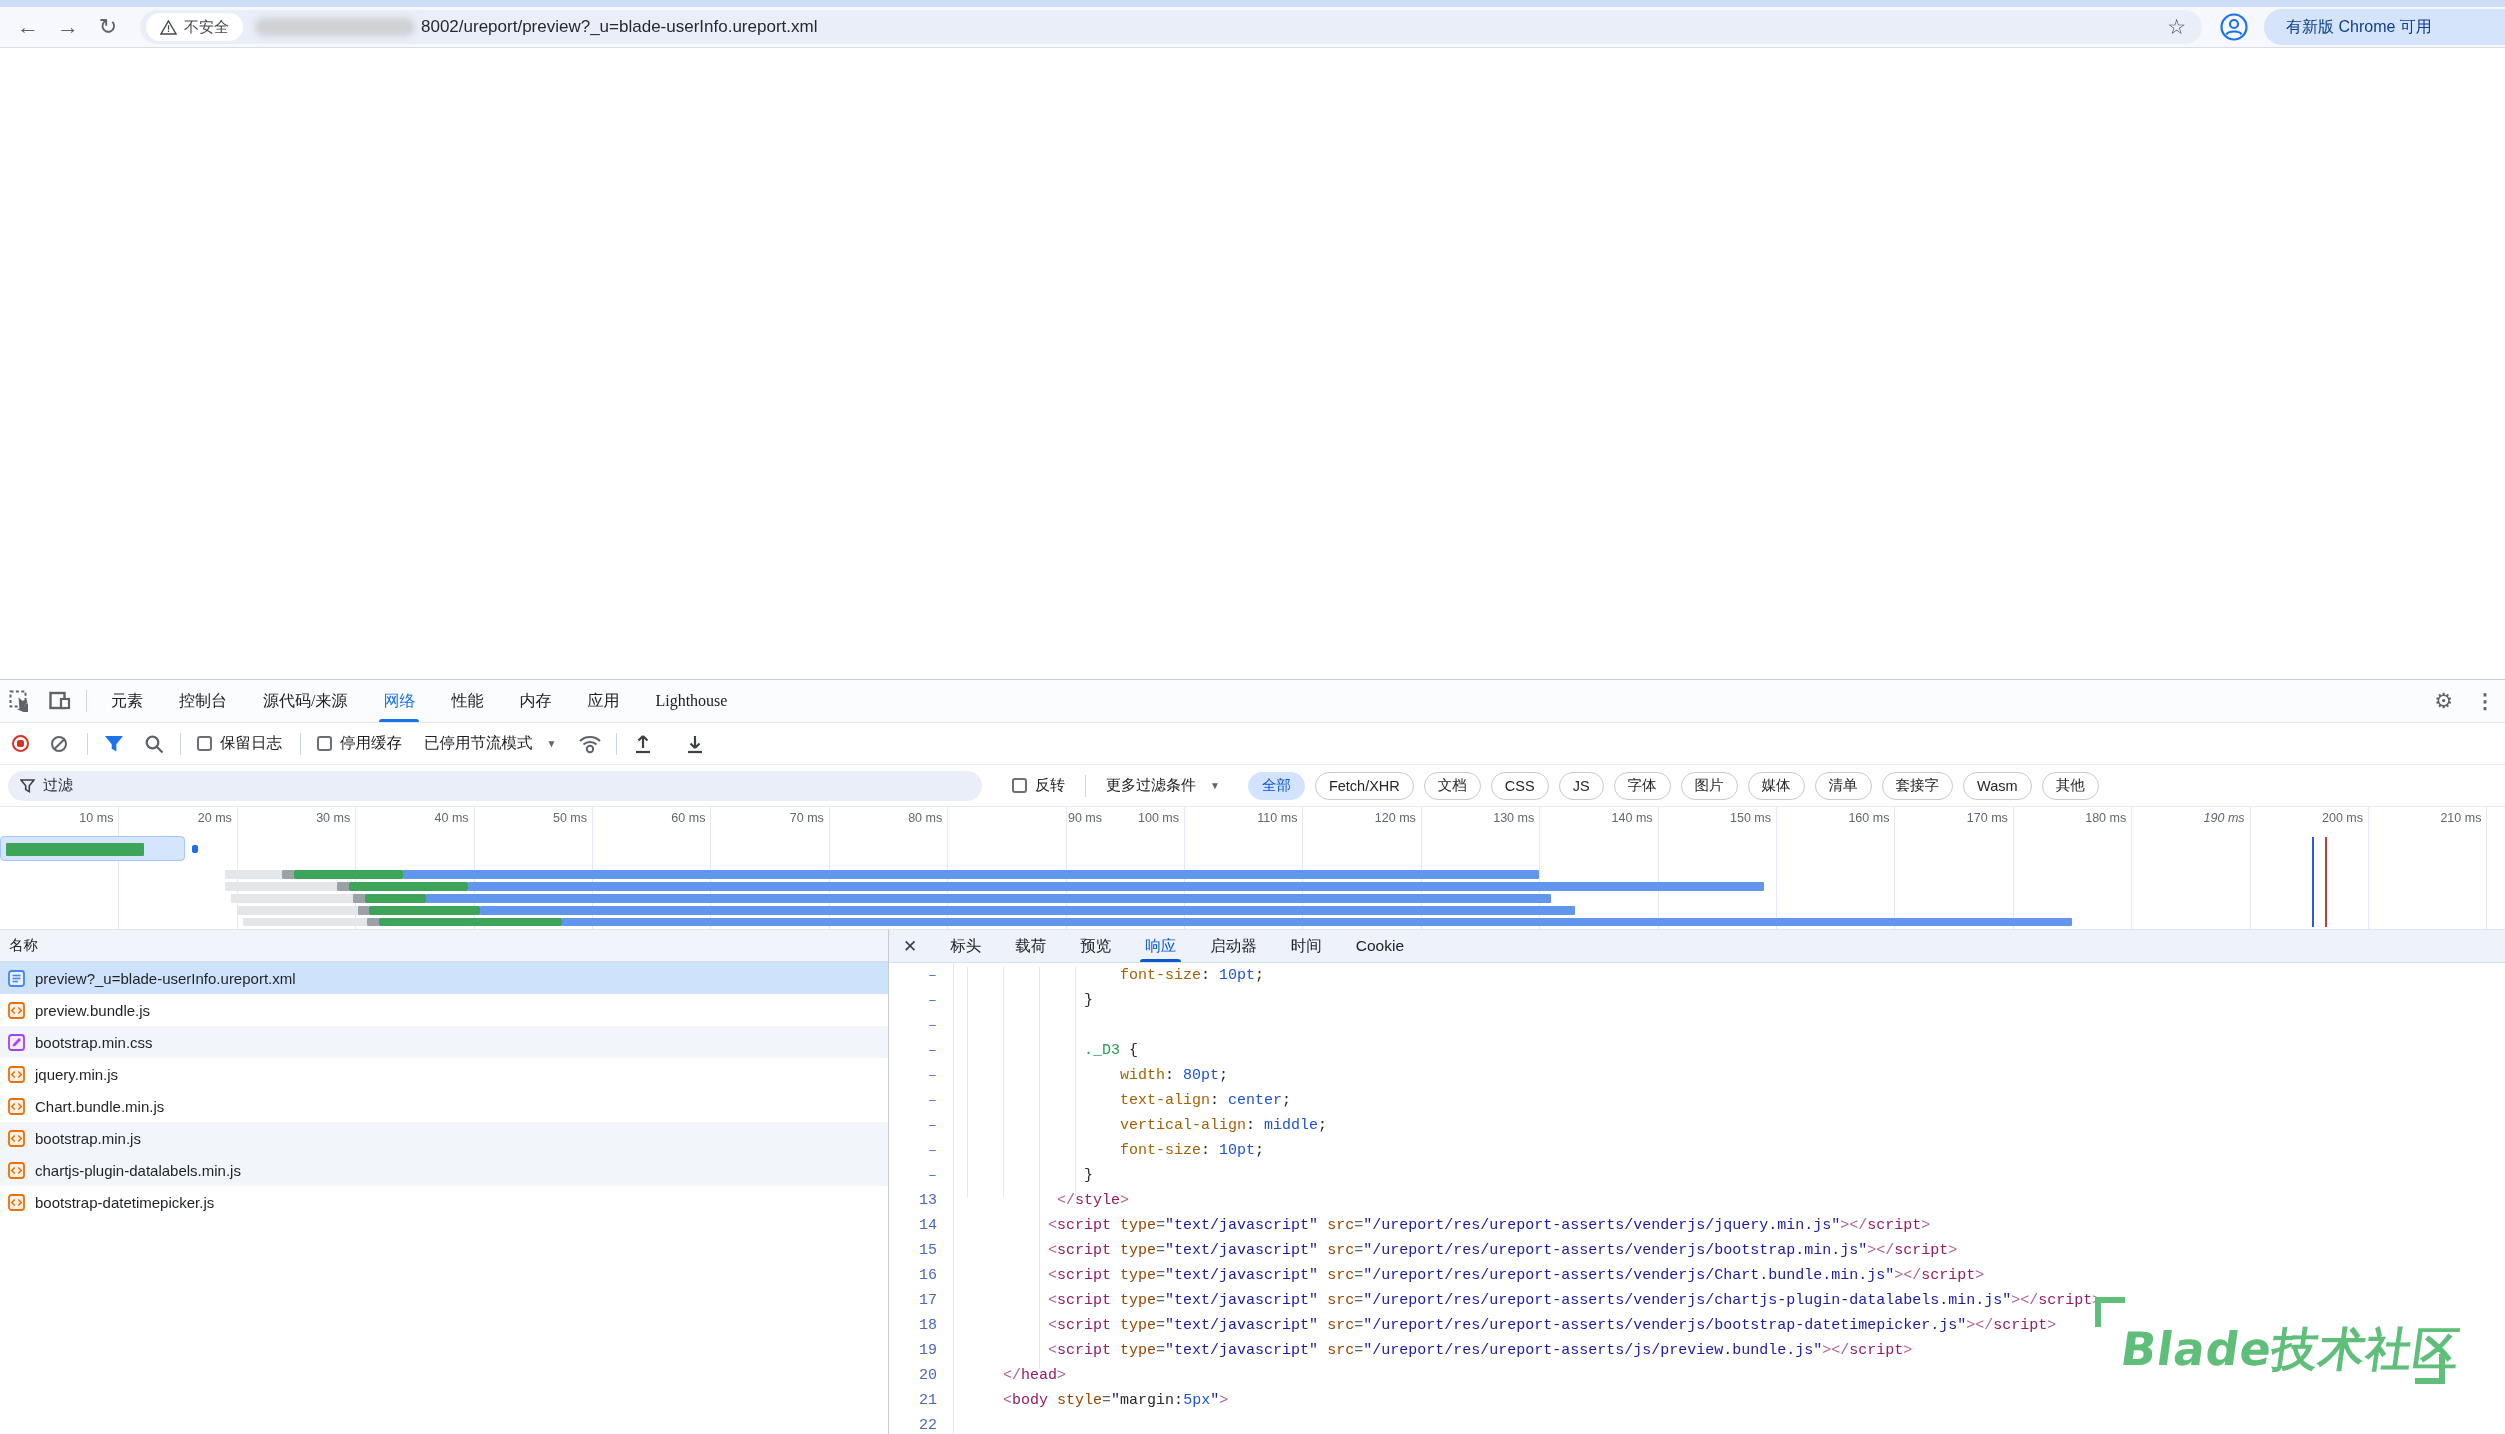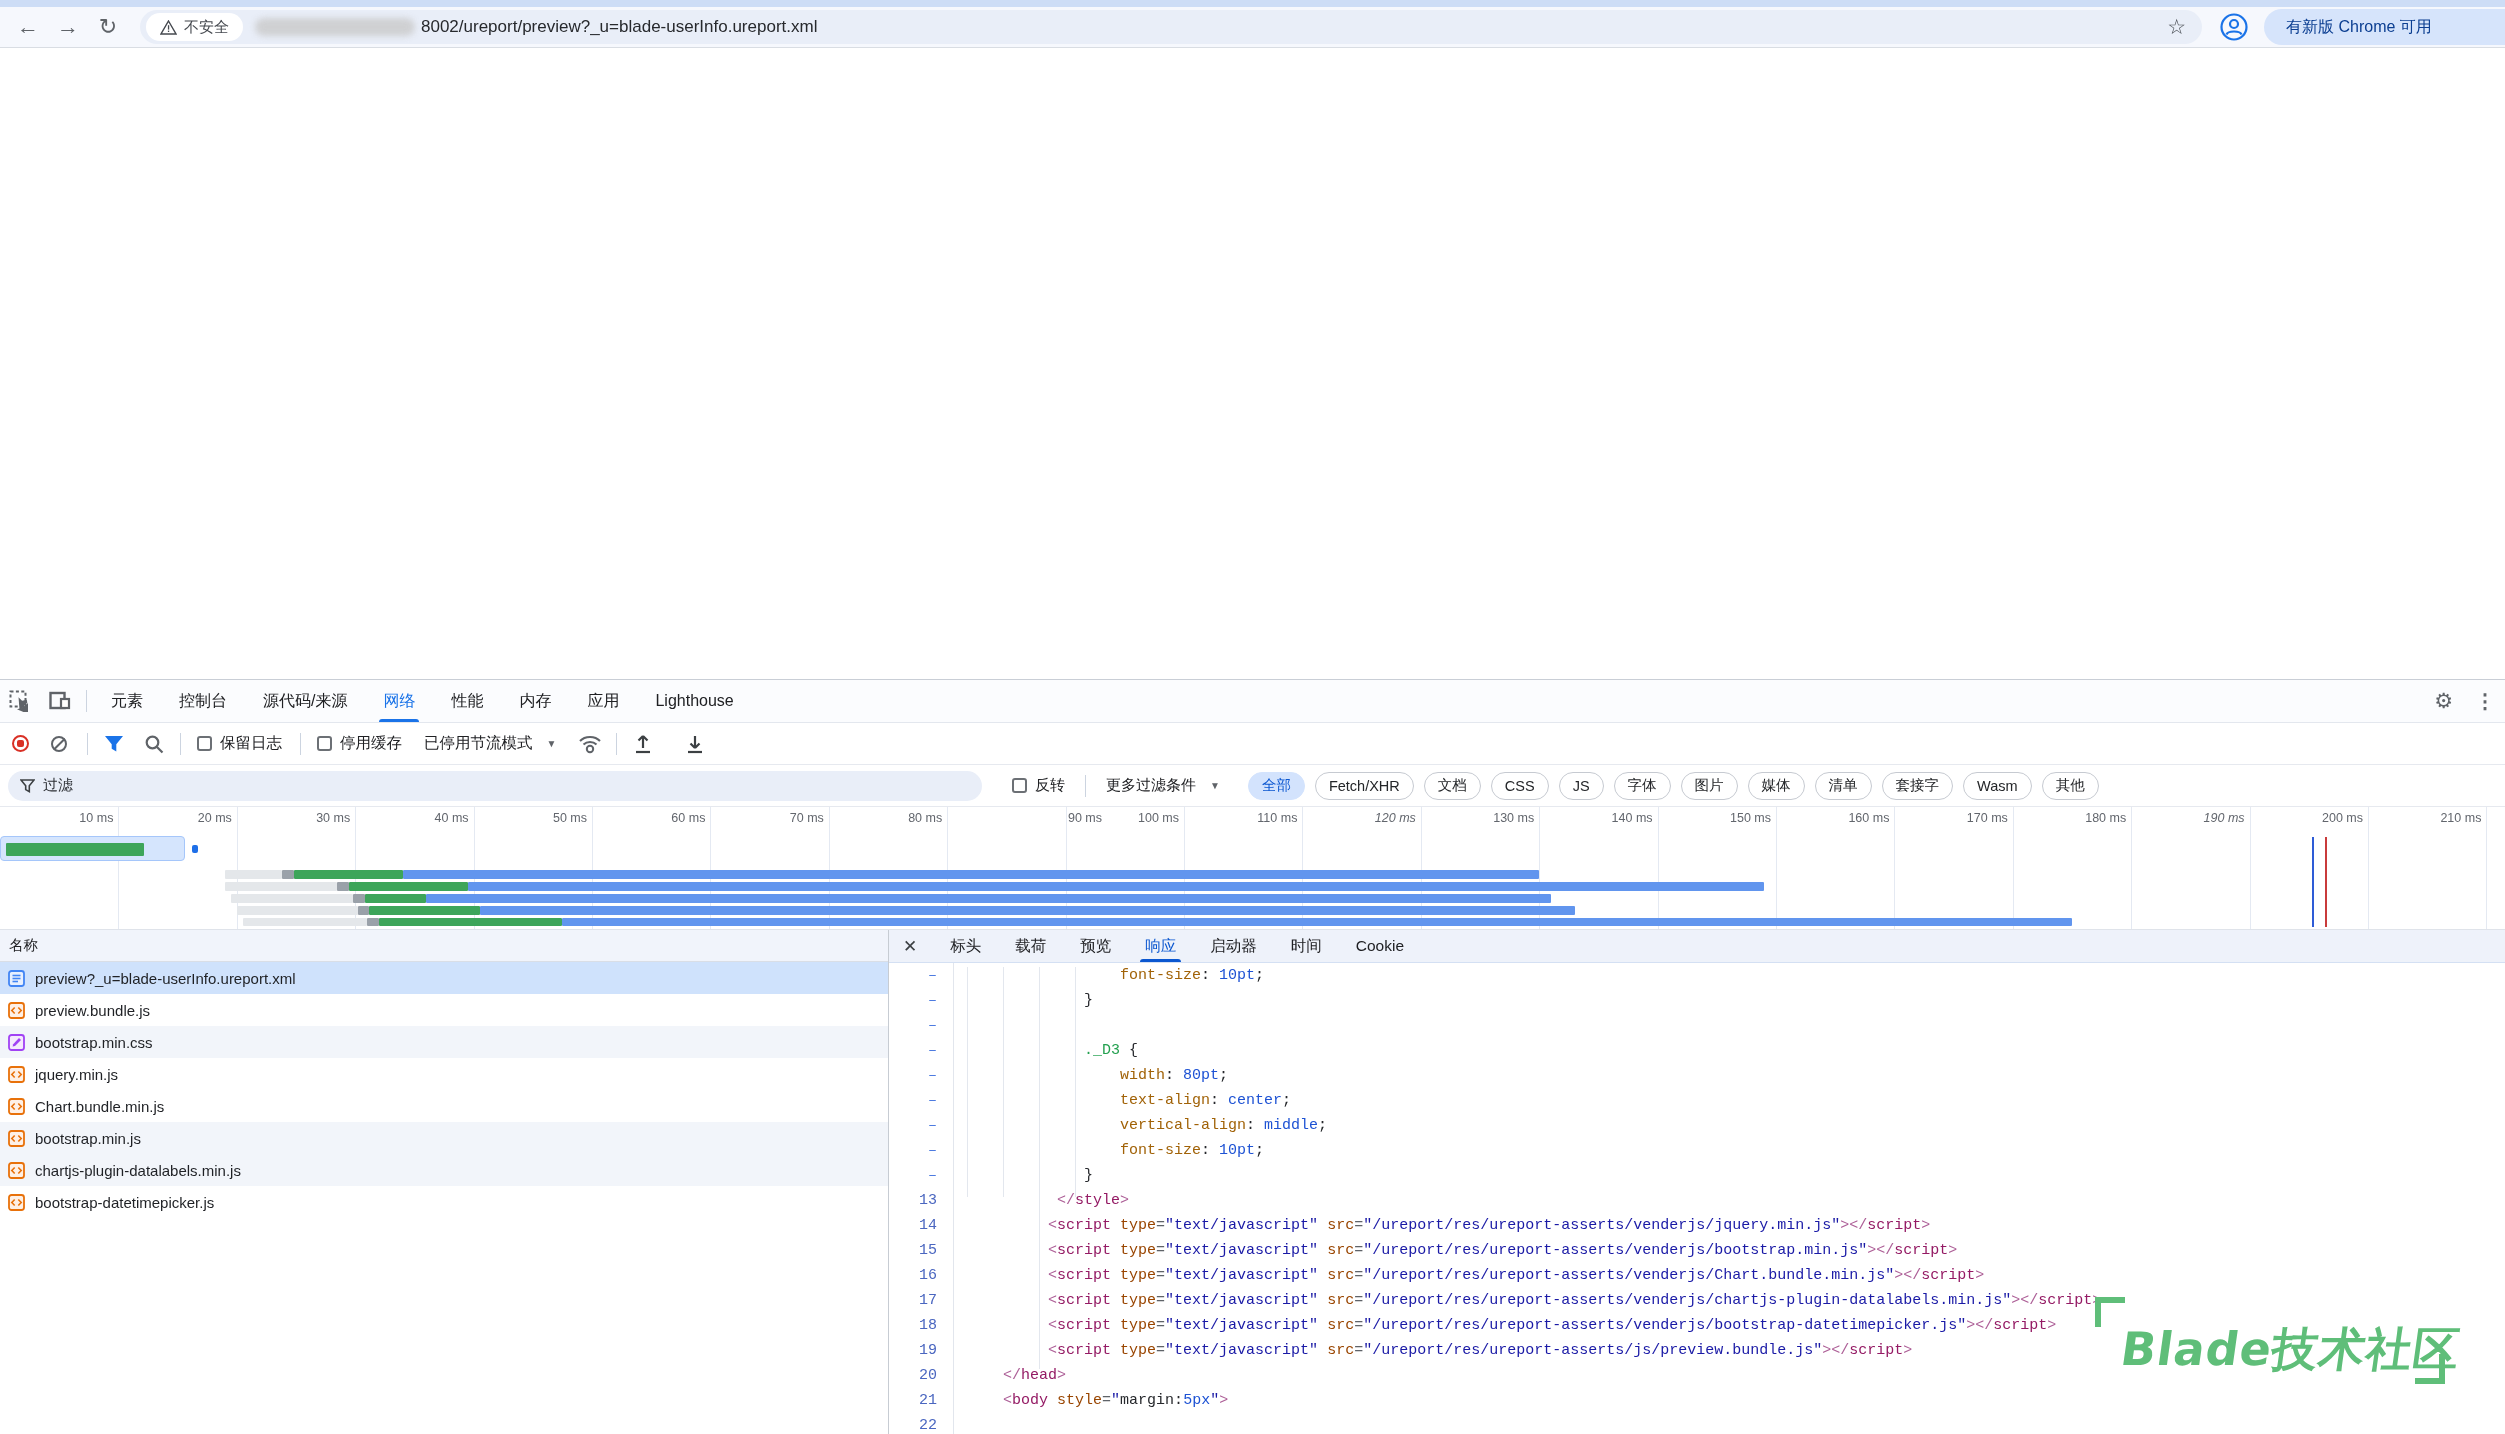--- a/index.html
+++ b/index.html
@@ -26,21 +26,21 @@
                  display:flex; align-items:center; padding:0 26px 0 22px; font-size:16px; color:#0b3e91;
                  flex:1 1 auto; white-space:nowrap; }
   .page-content { position:absolute; left:0; top:48px; width:100%; height:631px; background:#fff; }
 
   
   .devtools { position:absolute; left:0; top:679px; width:100%; height:755px; background:#fff; border-top:1px solid #c9ced6; }
   .dt-tabbar { position:absolute; left:0; top:0; width:100%; height:43px; background:#fbfcfe;
                border-bottom:1px solid #e3e7ee; display:flex; align-items:center; }
   .dt-ic { width:40px; height:32px; display:flex; align-items:center; justify-content:center; flex:0 0 auto; }
   .vdiv { width:1px; height:22px; background:#ccd4e0; margin:0 6px; flex:0 0 auto; }
-  .dt-tabs { display:flex; align-items:center; height:100%; }
+  .dt-tabs { display:flex; align-items:center; height:100%;font-family:Liberation Serif, serif; }
   .dt-tab { position:relative; height:100%; display:flex; align-items:center; padding:0 18px;
             font-size:16px; color:#202124; cursor:pointer; white-space:nowrap; }
   .dt-tab.active { color:#1a73e8; }
   .dt-tab.active::after { content:""; position:absolute; left:14px; right:14px; bottom:0; height:3px;
                           background:#1a73e8; border-radius:3px 3px 0 0; }
   .dt-tabbar-right { margin-left:auto; display:flex; align-items:center; margin-right:10px; }
   .gear { font-size:21px; color:#5f6368; } .dots { font-size:20px; color:#5f6368; font-weight:bold; margin-left:22px; letter-spacing:0; }
 
   .dt-toolbar { position:absolute; left:0; top:43px; width:100%; height:42px; background:#fff;
                 border-bottom:1px solid #e6e9ef; display:flex; align-items:center; font-size:15.5px; color:#202124; }
@@ -274,21 +274,21 @@
         <div class="tl-label" style="left: 828.8px; transform: translateX(-100%) translateX(-5px);">70 ms</div>
         <div class="tl-grid" style="left: 947.2px;"></div>
         <div class="tl-label" style="left: 947.2px; transform: translateX(-100%) translateX(-5px);">80 ms</div>
         <div class="tl-grid" style="left: 1065.6px;"></div>
         <div class="tl-label" style="left: 1107px; transform: translateX(-100%) translateX(-5px);">90 ms</div>
         <div class="tl-grid" style="left: 1184px;"></div>
         <div class="tl-label" style="left: 1184px; transform: translateX(-100%) translateX(-5px);">100 ms</div>
         <div class="tl-grid" style="left: 1302.4px;"></div>
         <div class="tl-label" style="left: 1302.4px; transform: translateX(-100%) translateX(-5px);">110 ms</div>
         <div class="tl-grid" style="left: 1420.8px;"></div>
-        <div class="tl-label" style="left: 1420.8px; transform: translateX(-100%) translateX(-5px); font-style: italic;">120 ms</div>
+        <div class="tl-label" style="left: 1420.8px; transform: translateX(-100%) translateX(-5px);">120 ms</div>
         <div class="tl-grid" style="left: 1539.2px;"></div>
         <div class="tl-label" style="left: 1539.2px; transform: translateX(-100%) translateX(-5px);">130 ms</div>
         <div class="tl-grid" style="left: 1657.6px;"></div>
         <div class="tl-label" style="left: 1657.6px; transform: translateX(-100%) translateX(-5px);">140 ms</div>
         <div class="tl-grid" style="left: 1776px;"></div>
         <div class="tl-label" style="left: 1776px; transform: translateX(-100%) translateX(-5px);">150 ms</div>
         <div class="tl-grid" style="left: 1894.4px;"></div>
         <div class="tl-label" style="left: 1894.4px; transform: translateX(-100%) translateX(-5px);">160 ms</div>
         <div class="tl-grid" style="left: 2012.8px;"></div>
         <div class="tl-label" style="left: 2012.8px; transform: translateX(-100%) translateX(-5px);">170 ms</div>

